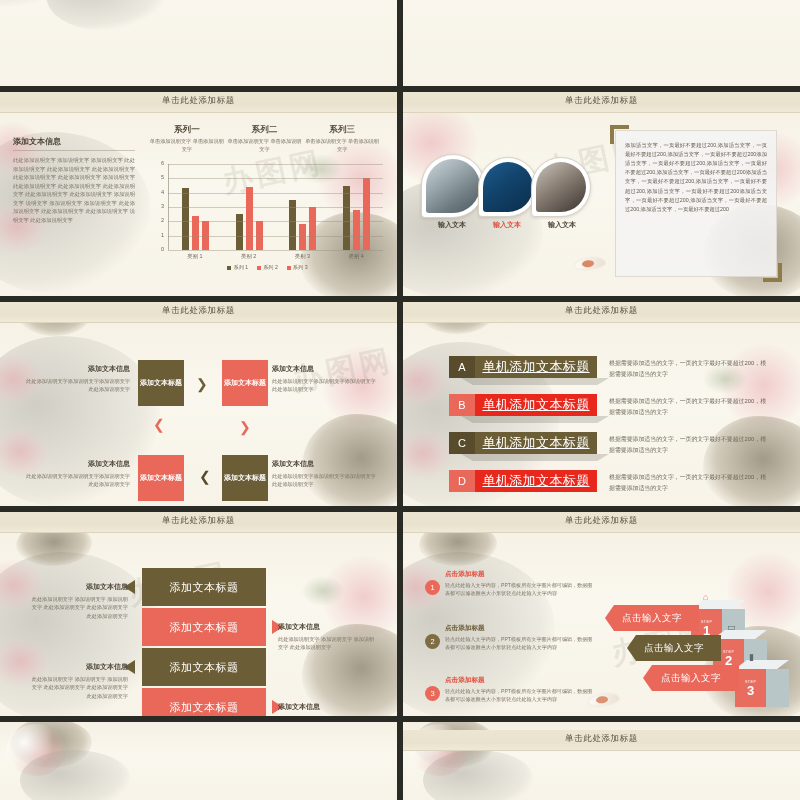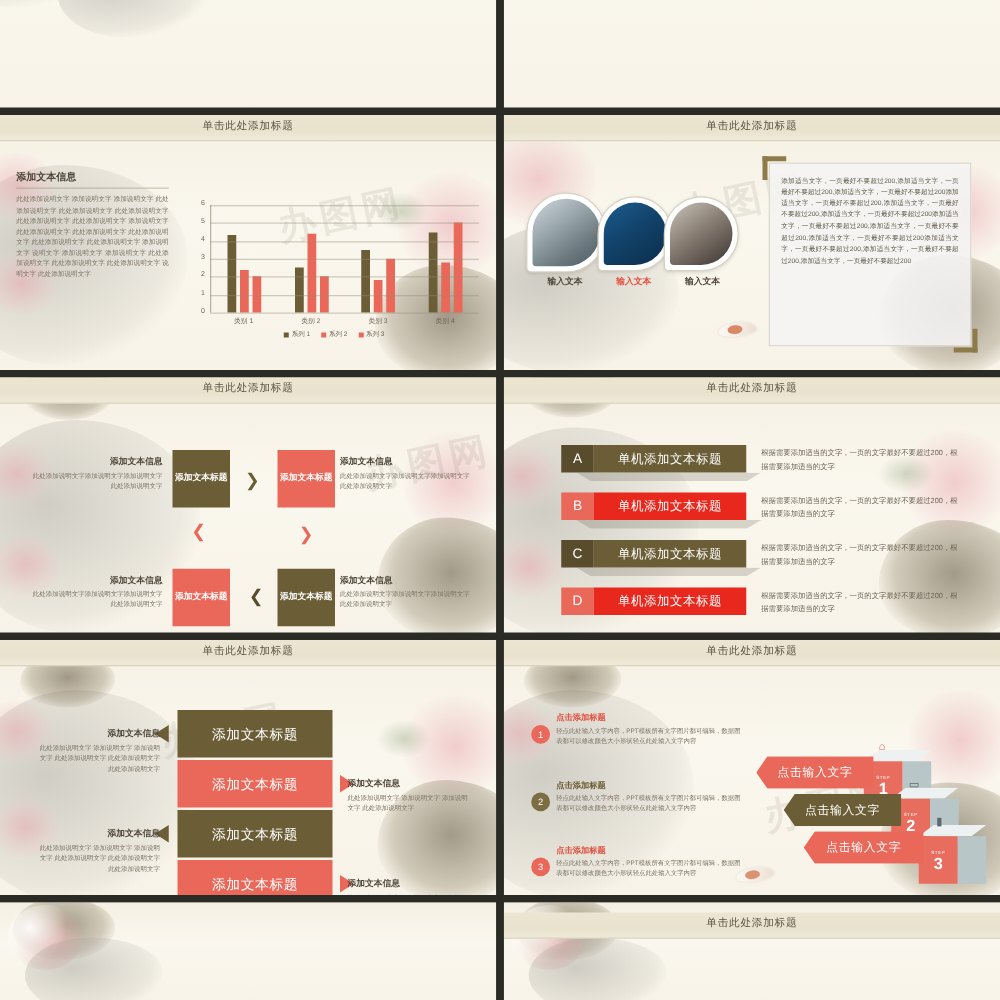--- a/index.html
+++ b/index.html
@@ -140,21 +140,21 @@
   .chev{position:absolute;font-size:14px;font-weight:bold;line-height:1;}
 
   
   .rib{position:absolute;left:46px;width:148px;height:22px;display:flex;align-items:center;}
   .rib .tag{
     width:26px;height:100%;display:flex;align-items:center;justify-content:center;
     font-size:11px;color:#fff;font-weight:normal;
   }
   .rib .bar{
     flex:1;height:100%;display:flex;align-items:center;justify-content:center;
-    font-size:10px;color:#fff;letter-spacing:.4px;
+    font-size:13px;color:#fff;letter-spacing:.4px;text-decoration:underline;
   }
   .rib.olive .tag{background:#584c2c;}
   .rib.olive .bar{background:#6b5d35;}
   .rib.red   .tag{background:#e9685a;}
   .rib.red   .bar{background:#e8271d;}
   .rib .shadow{position:absolute;left:12px;top:22px;width:148px;height:7px;background:rgba(90,85,75,.22);clip-path:polygon(0 0,100% 0,92% 100%,8% 100%);}
   .rib-txt{position:absolute;left:206px;width:160px;font-size:5.9px;line-height:1.85;color:#6b6354;}
 
   
   .st-bar{
@@ -244,20 +244,34 @@
     <div class="titlebar">
       <div class="tx">单击此处添加标题</div>
     </div>
 
     <div class="s3-left">
       <h4>添加文本信息</h4>
       <div class="rule"></div>
       <p>此处添加说明文字 添加说明文字 添加说明文字 此处添加说明文字 此处添加说明文字 此处添加说明文字 此处添加说明文字 此处添加说明文字 添加说明文字 此处添加说明文字 此处添加说明文字 此处添加说明文字 此处添加说明文字 此处添加说明文字 添加说明文字 说明文字 添加说明文字 添加说明文字 此处添加说明文字 此处添加说明文字 此处添加说明文字 说明文字 此处添加说明文字</p>
     </div>
 
+    <div class="s3-heads">
+      <div class="s3-head">
+        <div class="t">系列一</div>
+        <div class="d">单击添加说明文字 单击添加说明文字</div>
+      </div>
+      <div class="s3-head">
+        <div class="t">系列二</div>
+        <div class="d">单击添加说明文字 单击添加说明文字</div>
+      </div>
+      <div class="s3-head">
+        <div class="t">系列三</div>
+        <div class="d">单击添加说明文字 单击添加说明文字</div>
+      </div>
+    </div>
 
     <div class="chart">
       <div class="plot" id="chart-plot">
           <div class="groups">
             <div class="group">
               <div class="bar" title="系列 1 类别 1: 4.3" style="height: 71.6667%; background: rgb(107, 93, 53);"></div>
               <div class="bar" title="系列 2 类别 1: 2.4" style="height: 40%; background: rgb(233, 104, 90);"></div>
               <div class="bar" title="系列 3 类别 1: 2" style="height: 33.3333%; background: rgb(233, 104, 90);"></div>
             </div>
             <div class="group">

